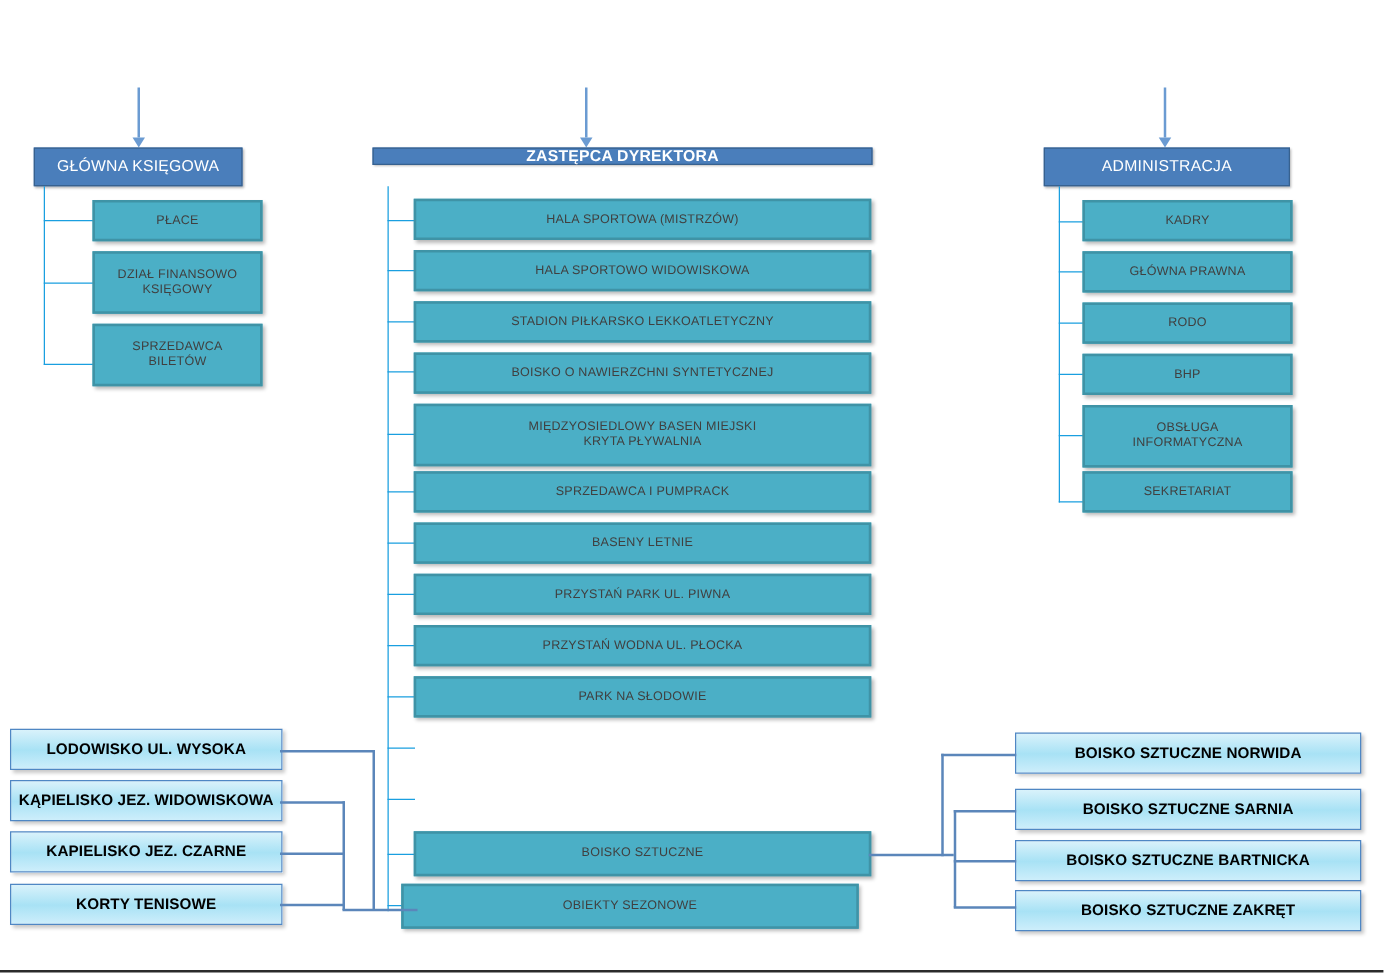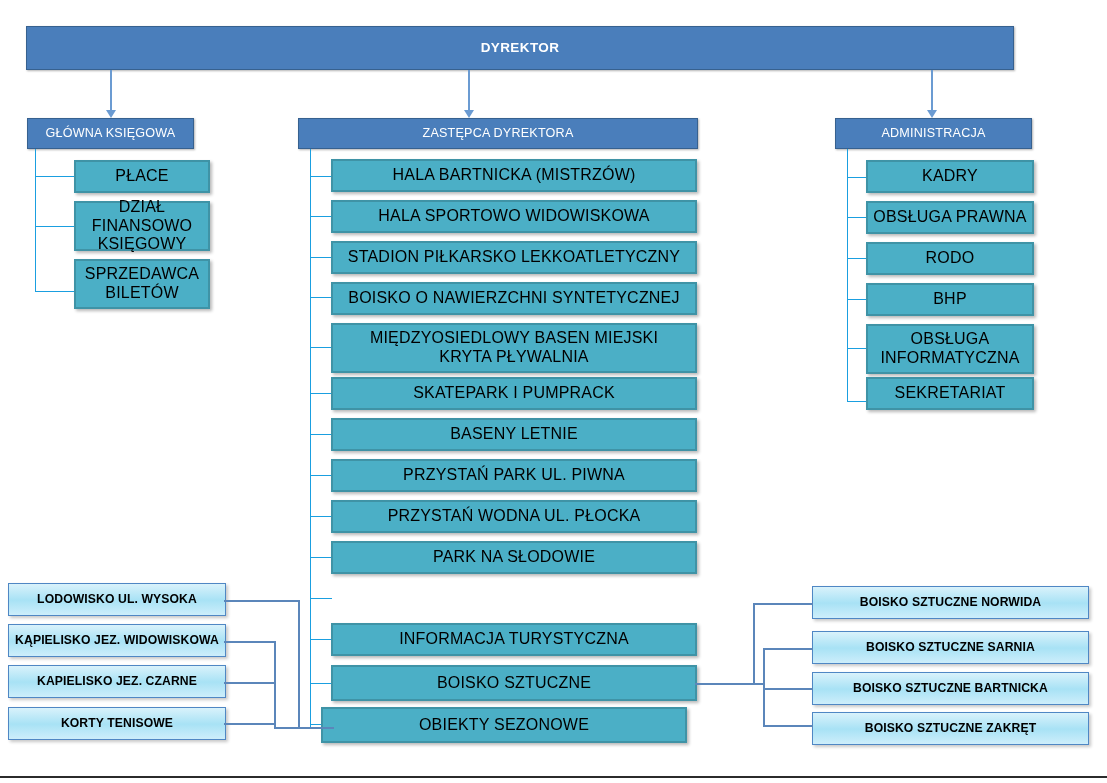--- a/index.html
+++ b/index.html
@@ -41,22 +41,22 @@
     letter-spacing:.4px;
   }
   .navy.head{
     font-size:12.6px;
   }
 
   
   .teal{
     background:#4bafc6;
     border:2px solid #3f93a6;
-    color:#000000;
-    font-size:16px;
+    color:#404040;
+    font-size:10px;
     box-shadow:2px 2px 3px rgba(0,0,0,.28);
   }
 
   
   .lightbox{
     background:linear-gradient(180deg,#d9f2fb 0%,#a8e2f5 52%,#cdeefb 100%);
     border:1px solid #4f87c4;
     color:#000000;
     font-size:12.2px;
     font-weight:bold;
@@ -93,23 +93,20 @@
     width:1107px;
     height:2px;
     background:#2b2b2b;
   }
 </style>
 </head>
 <body>
 
 <div id="canvas">
 
-  <div class="node navy root" style="left:26px;top:26px;width:988px;height:44px;">
-    <span class="lbl">DYREKTOR</span>
-  </div>
 
   <div class="arrow-stem" style="left:110px;top:70px;height:40px;"></div>
   <div class="arrow-head" style="left:106px;top:110px;"></div>
 
   <div class="arrow-stem" style="left:468px;top:70px;height:40px;"></div>
   <div class="arrow-head" style="left:464px;top:110px;"></div>
 
   <div class="arrow-stem" style="left:931px;top:70px;height:40px;"></div>
   <div class="arrow-head" style="left:927px;top:110px;"></div>
 
@@ -127,21 +124,21 @@
   </div>
   <div class="node teal" style="left:74px;top:201px;width:136px;height:50px;">
     <span class="lbl">DZIAŁ FINANSOWO
 KSIĘGOWY</span>
   </div>
   <div class="node teal" style="left:74px;top:259px;width:136px;height:50px;">
     <span class="lbl">SPRZEDAWCA
 BILETÓW</span>
   </div>
 
-  <div class="node navy head" style="left:298px;top:118px;width:400px;height:31px;">
+  <div class="node navy head" style="left:298px;top:118px;width:400px;height:14px;font-weight:bold;">
     <span class="lbl">ZASTĘPCA DYREKTORA</span>
   </div>
 
   <div class="ln v" style="left:310px;top:149px;height:580px;"></div>
 
   <div class="ln h" style="left:310px;top:176px;width:22px;"></div>
   <div class="ln h" style="left:310px;top:216px;width:22px;"></div>
   <div class="ln h" style="left:310px;top:257px;width:22px;"></div>
   <div class="ln h" style="left:310px;top:297px;width:22px;"></div>
   <div class="ln h" style="left:310px;top:347px;width:22px;"></div>
@@ -149,52 +146,49 @@
   <div class="ln h" style="left:310px;top:434px;width:22px;"></div>
   <div class="ln h" style="left:310px;top:475px;width:22px;"></div>
   <div class="ln h" style="left:310px;top:516px;width:22px;"></div>
   <div class="ln h" style="left:310px;top:557px;width:22px;"></div>
   <div class="ln h" style="left:310px;top:598px;width:22px;"></div>
   <div class="ln h" style="left:310px;top:639px;width:22px;"></div>
   <div class="ln h" style="left:310px;top:683px;width:22px;"></div>
   <div class="ln h" style="left:310px;top:724px;width:22px;"></div>
 
   <div class="node teal" style="left:331px;top:159px;width:366px;height:33px;">
-    <span class="lbl">HALA BARTNICKA (MISTRZÓW)</span>
+    <span class="lbl">HALA SPORTOWA (MISTRZÓW)</span>
   </div>
   <div class="node teal" style="left:331px;top:200px;width:366px;height:33px;">
     <span class="lbl">HALA SPORTOWO WIDOWISKOWA</span>
   </div>
   <div class="node teal" style="left:331px;top:241px;width:366px;height:33px;">
     <span class="lbl">STADION PIŁKARSKO LEKKOATLETYCZNY</span>
   </div>
   <div class="node teal" style="left:331px;top:282px;width:366px;height:33px;">
     <span class="lbl">BOISKO O NAWIERZCHNI SYNTETYCZNEJ</span>
   </div>
   <div class="node teal" style="left:331px;top:323px;width:366px;height:50px;">
     <span class="lbl">MIĘDZYOSIEDLOWY BASEN MIEJSKI
 KRYTA PŁYWALNIA</span>
   </div>
   <div class="node teal" style="left:331px;top:377px;width:366px;height:33px;">
-    <span class="lbl">SKATEPARK I PUMPRACK</span>
+    <span class="lbl">SPRZEDAWCA I PUMPRACK</span>
   </div>
   <div class="node teal" style="left:331px;top:418px;width:366px;height:33px;">
     <span class="lbl">BASENY LETNIE</span>
   </div>
   <div class="node teal" style="left:331px;top:459px;width:366px;height:33px;">
     <span class="lbl">PRZYSTAŃ PARK UL. PIWNA</span>
   </div>
   <div class="node teal" style="left:331px;top:500px;width:366px;height:33px;">
     <span class="lbl">PRZYSTAŃ WODNA UL. PŁOCKA</span>
   </div>
   <div class="node teal" style="left:331px;top:541px;width:366px;height:33px;">
     <span class="lbl">PARK NA SŁODOWIE</span>
-  </div>
-  <div class="node teal" style="left:331px;top:623px;width:366px;height:33px;">
-    <span class="lbl">INFORMACJA TURYSTYCZNA</span>
   </div>
   <div class="node teal" style="left:331px;top:665px;width:366px;height:36px;">
     <span class="lbl">BOISKO SZTUCZNE</span>
   </div>
   <div class="node teal" style="left:321px;top:707px;width:366px;height:36px;">
     <span class="lbl">OBIEKTY SEZONOWE</span>
   </div>
 
   <div class="node navy head" style="left:835px;top:118px;width:197px;height:31px;">
     <span class="lbl">ADMINISTRACJA</span>
@@ -205,21 +199,21 @@
   <div class="ln h" style="left:847px;top:217px;width:20px;"></div>
   <div class="ln h" style="left:847px;top:258px;width:20px;"></div>
   <div class="ln h" style="left:847px;top:299px;width:20px;"></div>
   <div class="ln h" style="left:847px;top:348px;width:20px;"></div>
   <div class="ln h" style="left:847px;top:401px;width:20px;"></div>
 
   <div class="node teal" style="left:866px;top:160px;width:168px;height:33px;">
     <span class="lbl">KADRY</span>
   </div>
   <div class="node teal" style="left:866px;top:201px;width:168px;height:33px;">
-    <span class="lbl">OBSŁUGA PRAWNA</span>
+    <span class="lbl">GŁÓWNA PRAWNA</span>
   </div>
   <div class="node teal" style="left:866px;top:242px;width:168px;height:33px;">
     <span class="lbl">RODO</span>
   </div>
   <div class="node teal" style="left:866px;top:283px;width:168px;height:33px;">
     <span class="lbl">BHP</span>
   </div>
   <div class="node teal" style="left:866px;top:324px;width:168px;height:50px;">
     <span class="lbl">OBSŁUGA
 INFORMATYCZNA</span>

